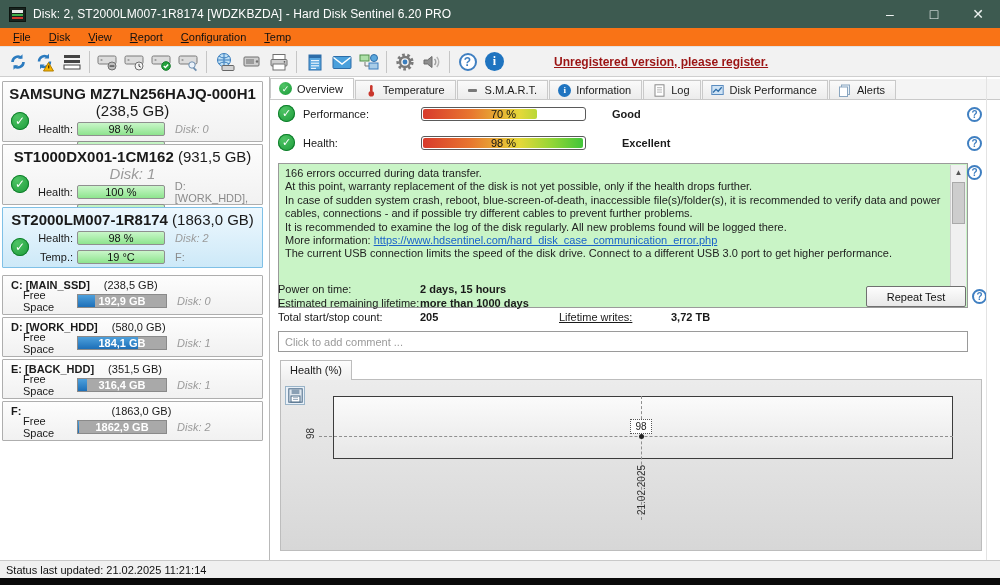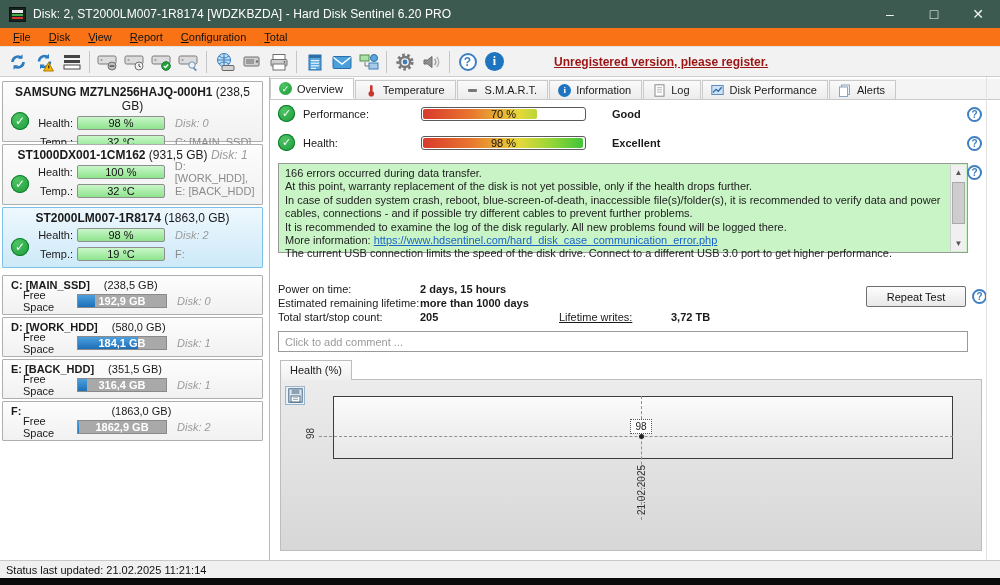--- a/index.html
+++ b/index.html
@@ -31,21 +31,21 @@
   .circle-info { width:19px; height:19px; border-radius:50%; background:#1f74c0; color:#fff; font-weight:bold; font-size:12px; display:flex; align-items:center; justify-content:center; font-family:"Liberation Serif",serif; }
 
   
   .main { flex:1 1 auto; display:flex; min-height:0; background:#fff; }
 
   
   .sidebar { width:270px; flex:0 0 auto; border-right:1px solid #b9b9b9; background:#fff; padding:4px 6px 0 2px; }
   .panel { border:1px solid #aeaeae; border-radius:1px; background:linear-gradient(180deg,#fdfdfd,#f1f1f1); margin-bottom:2px; position:relative; }
   .panel.selected { background:linear-gradient(180deg,#eef8fe,#cde9f8); border-color:#7fc0e6; }
   .disk-panel { height:61px; }
-  .disk-head { text-align:center; padding-top:3px; font-size:12px; }
+  .disk-head { text-align:center; padding-top:3px; font-size:15px; }
   .disk-name { font-weight:bold; }
   .dim { color:#8a8a8a; }
   .dim-i { color:#9a9a9a; font-style:italic; }
   .disk-row { display:flex; align-items:center; height:18px; margin-top:1px; }
   .row-label { width:74px; text-align:right; padding-right:4px; }
   .gbar { width:88px; height:14px; border:1px solid #8f8f8f; border-radius:2px; background:linear-gradient(180deg,#c9f6c9,#8ee48e); display:flex; align-items:center; justify-content:center; color:#111; }
   .row-right { margin-left:10px; }
   .status-dot { position:absolute; left:8px; top:30px; width:18px; height:18px; border-radius:50%; background:radial-gradient(circle at 35% 30%,#4fc465,#199a38); color:#fff; font-size:12px; display:flex; align-items:center; justify-content:center; box-shadow:inset 0 0 0 1px #0f7c2b; }
   .part-panel { height:40px; padding-top:3px; }
   .part-head { display:flex; padding:0 8px; }
@@ -68,21 +68,21 @@
   .tinfo { width:13px; height:13px; border-radius:50%; background:#1f74c0; color:#fff; font-size:9px; font-weight:bold; display:flex; align-items:center; justify-content:center; font-family:"Liberation Serif",serif; }
   .tdash { width:9px; height:3px; background:#787878; border-radius:1px; }
 
   .row-abs { position:absolute; display:flex; align-items:center; }
   .mini-dot { width:17px; height:17px; border-radius:50%; background:radial-gradient(circle at 35% 30%,#4fc465,#199a38); color:#fff; font-size:11px; display:flex; align-items:center; justify-content:center; box-shadow:inset 0 0 0 1px #0f7c2b; }
   .meter { width:165px; height:14px; border:1px solid #5a5a5a; border-radius:3px; background:#fff; position:relative; }
   .meter .fill { position:absolute; left:1px; top:1px; bottom:1px; background:linear-gradient(90deg,#d83a2c 0%,#e8772f 30%,#e5d839 60%,#93d636 80%,#3fc43a 100%); background-size:161px 100%; border-radius:2px; }
   .meter .mval { position:absolute; inset:0; display:flex; align-items:center; justify-content:center; color:#111; }
   .rating { font-weight:bold; }
 
-  .msgbox { position:absolute; left:8px; top:86px; width:690px; height:90px; border:1px solid #9a9a9a; background:#c9f4c6; padding:3px 22px 3px 6px; line-height:13.4px; color:#222; }
+  .msgbox { position:absolute; left:8px; top:86px; width:690px; height:145px; border:1px solid #9a9a9a; background:#c9f4c6; padding:3px 22px 3px 6px; line-height:13.4px; color:#222; }
   .msgbox a { color:#1a63c9; text-decoration:underline; }
   .msg-scroll { position:absolute; right:1px; top:1px; bottom:1px; width:16px; background:#f0f0f0; border-left:1px solid #d0d0d0; }
   .sc-btn { position:absolute; left:0; width:15px; height:15px; display:flex; align-items:center; justify-content:center; background:#f0f0f0; color:#555; font-size:8px; }
   .sc-thumb { position:absolute; left:1px; top:17px; width:13px; height:42px; background:#cdcdcd; border:1px solid #a9a9a9; }
 
   .stat-label { position:absolute; }
   .stat-value { position:absolute; font-weight:bold; }
 
   .btn { position:absolute; width:100px; height:21px; border:1px solid #707070; border-radius:2px; background:linear-gradient(180deg,#fdfdfd,#e8e8e8); display:flex; align-items:center; justify-content:center; color:#111; }
 
@@ -124,21 +124,21 @@
       <div class="win-btn">✕</div>
     </div>
   </div>
 
   <div class="menubar">
     <span class="menu-item">File</span>
     <span class="menu-item">Disk</span>
     <span class="menu-item">View</span>
     <span class="menu-item">Report</span>
     <span class="menu-item">Configuration</span>
-    <span class="menu-item">Total</span>
+    <span class="menu-item">Temp</span>
   </div>
 
   <div class="toolbar">
     <div class="tb-btn">
       <svg width="20" height="20" viewBox="0 0 20 20">
           <path d="M4.5 10a5.5 5.5 0 0 1 9-4.2" fill="none" stroke="#2b7bbf" stroke-width="2.6"></path>
           <path d="M14.5 2.2v4.6h-4.6z" fill="#2b7bbf"></path>
           <path d="M15.5 10a5.5 5.5 0 0 1-9 4.2" fill="none" stroke="#2b7bbf" stroke-width="2.6"></path>
           <path d="M5.5 17.8v-4.6h4.6z" fill="#2b7bbf"></path>
         </svg>
@@ -457,21 +457,21 @@
       </div>
       <span class="circle-help" style="position:absolute; left:697px; top:30px;">?</span>
 
       <div class="row-abs" style="left:8px; top:57px;">
         <span class="mini-dot">✓</span>
         <span style="margin-left:8px; width:96px;">Health:</span>
         <span class="meter" style="margin-left:22px;">
           <span class="fill" style="width: 98%;"></span>
           <span class="mval">98 %</span>
         </span>
-        <span class="rating" style="margin-left:26px;">Excellent</span>
+        <span class="rating" style="margin-left:36px;">Excellent</span>
       </div>
       <span class="circle-help" style="position:absolute; left:697px; top:59px;">?</span>
 
       <div class="msgbox">
         <div>166 errors occurred during data transfer.</div>
         <div>At this point, warranty replacement of the disk is not yet possible, only if the health drops further.</div>
         <div>In case of sudden system crash, reboot, blue-screen-of-death, inaccessible file(s)/folder(s), it is recommended to verify data and power cables, connections - and if possible try different cables to prevent further problems.</div>
         <div>It is recommended to examine the log of the disk regularly. All new problems found will be logged there.</div>
         <div><span>More information: </span><a>https://www.hdsentinel.com/hard_disk_case_communication_error.php</a></div>
         <div>The current USB connection limits the speed of the disk drive. Connect to a different USB 3.0 port to get higher performance.</div>

